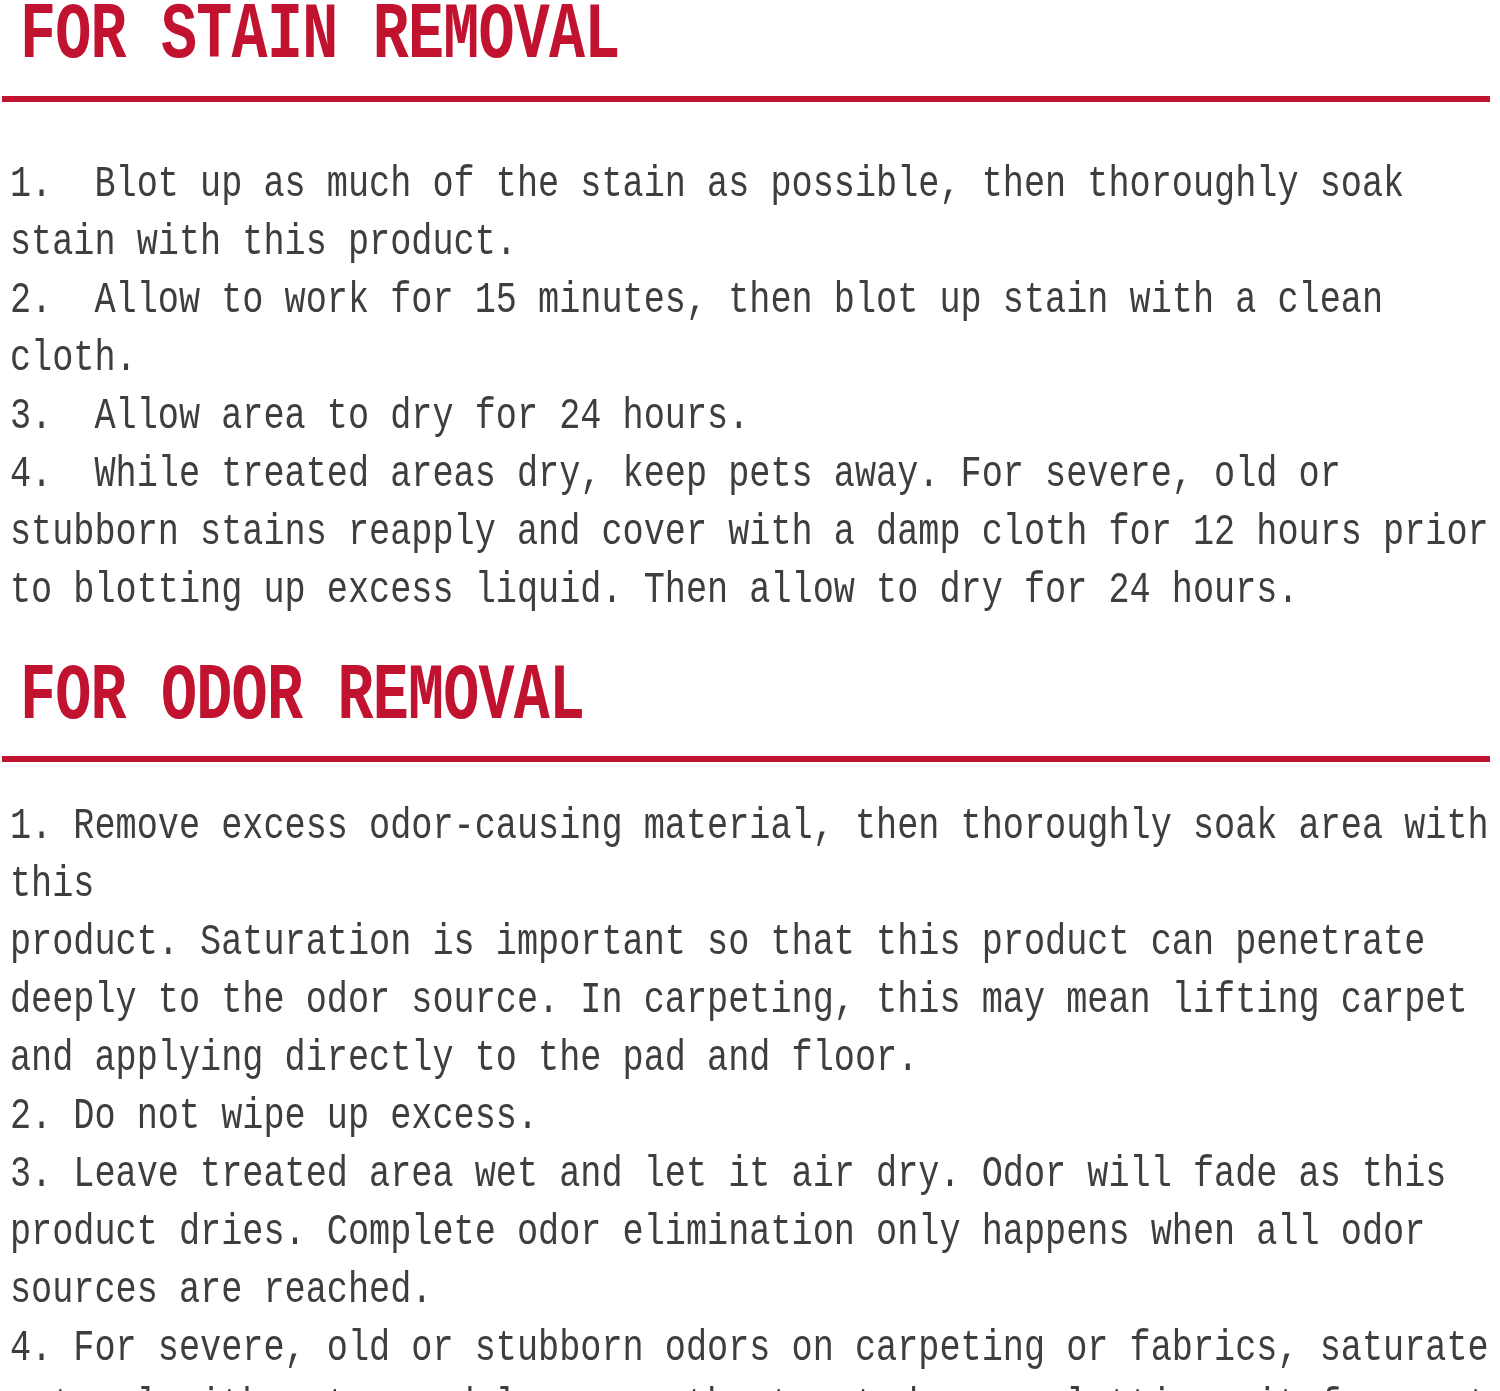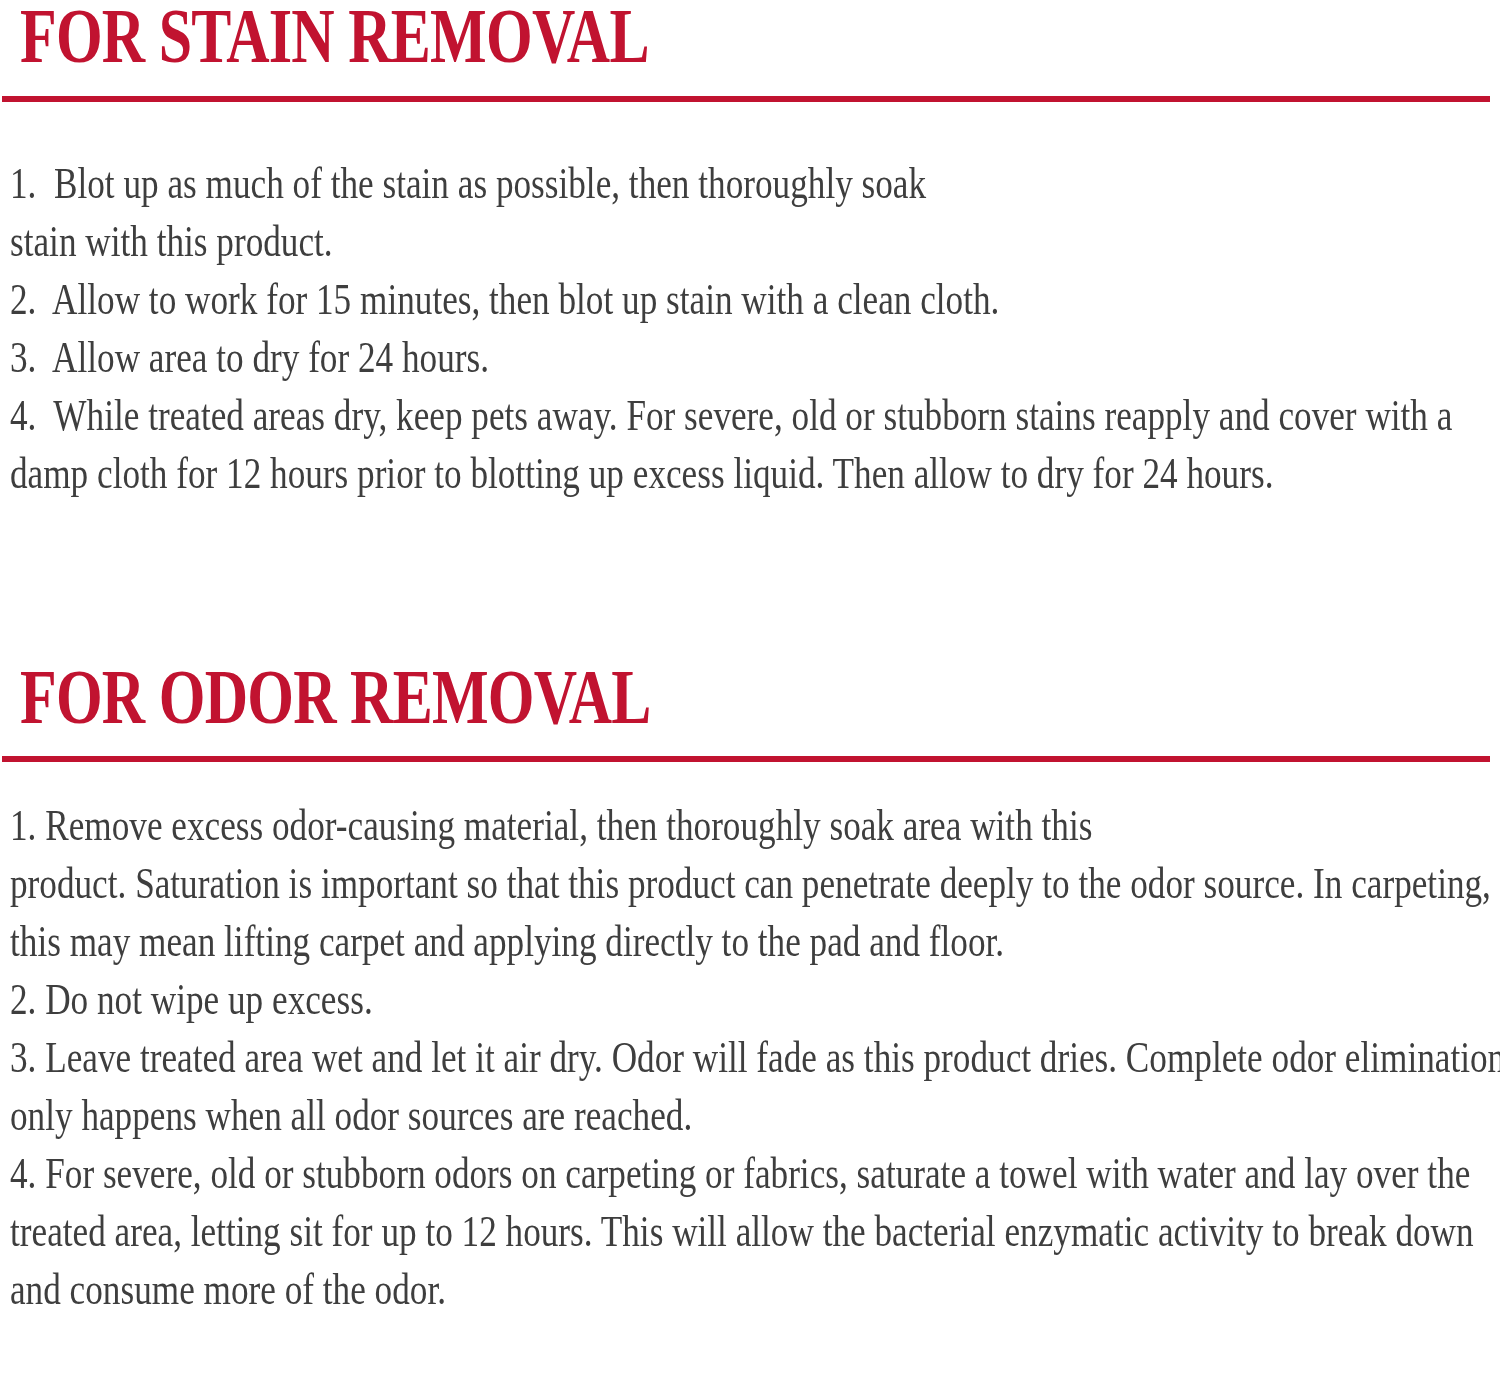--- a/index.html
+++ b/index.html
@@ -6,21 +6,21 @@
     --red:#C11330;
     --ink:#3E3E3E;
   }
   html,body{margin:0;padding:0;background:#ffffff;}
   .page{
     position:relative;
     width:1500px;
     height:1391px;
     background:#ffffff;
     overflow:hidden;
-    font-family:Liberation Serif, serif;
+    font-family:Liberation Mono, monospace;
   }
   .heading{
     position:absolute;
     left:20px;
     margin:0;
     font-size:79px;
     font-weight:700;
     letter-spacing:-1px;
     color:var(--red);
     white-space:nowrap;

